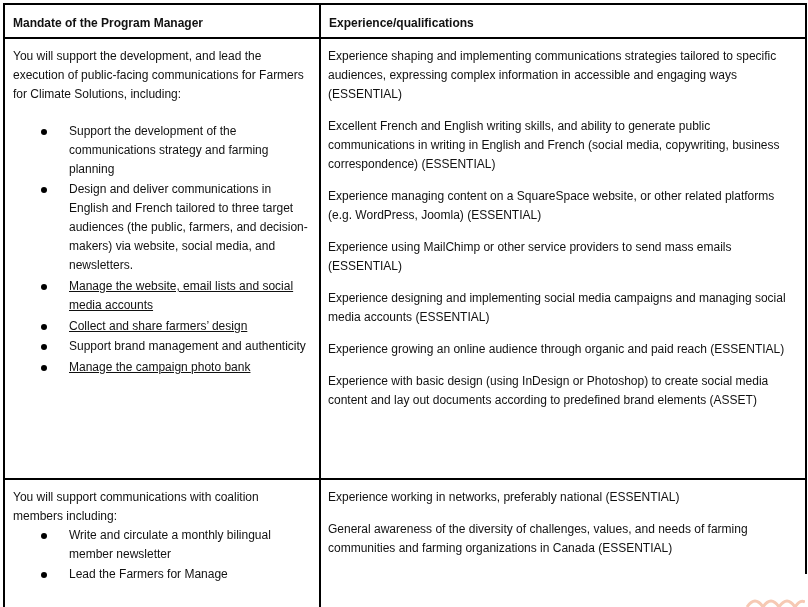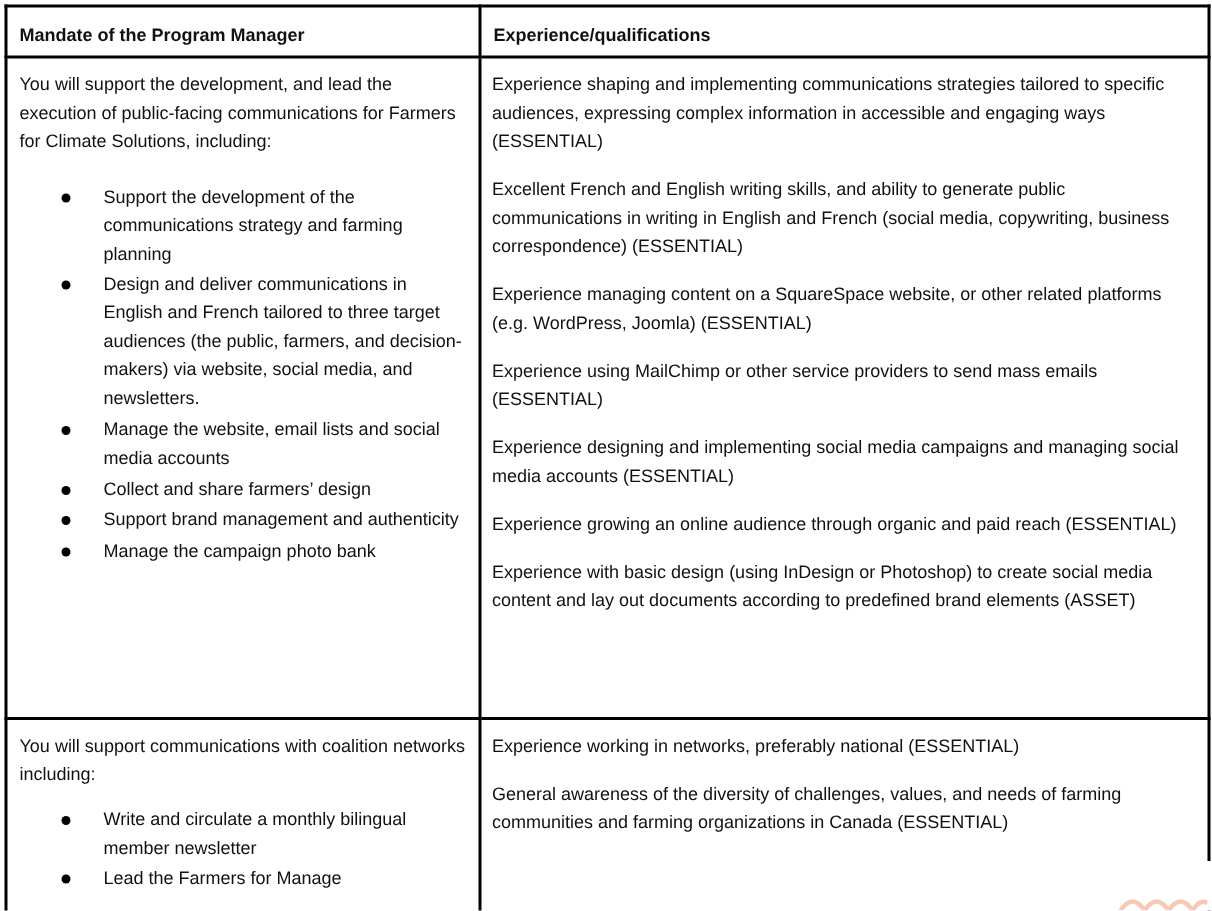--- a/index.html
+++ b/index.html
@@ -26,27 +26,27 @@
     box-sizing: border-box;
   }
   col.c1 { width: 316px; }
   col.c2 { width: 486px; }
   .row1 td { height: 431px; }
   .row2 td { height: 130px; }
   .cell-l { padding: 8px 8px 0 8px; }
   .cell-r { padding: 8px 6px 0 7px; }
   .intro { margin: 0 0 0 0; }
   ul.bl { list-style: none; margin: 18px 0 0 0; padding: 0 0 0 28px; }
-  ul.bl.tight { margin-top: 11px; }
+  ul.bl.tight { margin-top: 0; }
   ul.bl li { position: relative; padding-left: 28px; margin-bottom: 1px; }
   ul.bl li .bullet {
     position: absolute; left: 0; top: 7px; width: 6px; height: 6px;
     border-radius: 50%; background: #000;
   }
-  ul.bl li.gap { margin-top: 2px; }
+  ul.bl li.gap { margin-top: 2px; text-decoration: underline; }
   .req { margin: 0 0 13px 0; }
   .corner-art {
     position: absolute; left: 745px; top: 592px; width: 60px; height: 15px;
   }
   .mask-br {
     position: absolute; left: 715px; top: 596px; width: 93px; height: 11px; background:#fff;
   }
   .mask-r {
     position: absolute; left: 803px; top: 574px; width: 5px; height: 33px; background:#fff;
   }
@@ -83,21 +83,21 @@
         <p class="req">Excellent French and English writing skills, and ability to generate public communications in writing in English and French (social media, copywriting, business correspondence) (ESSENTIAL)</p>
         <p class="req">Experience managing content on a SquareSpace website, or other related platforms (e.g. WordPress, Joomla) (ESSENTIAL)</p>
         <p class="req">Experience using MailChimp or other service providers to send mass emails (ESSENTIAL)</p>
         <p class="req">Experience designing and implementing social media campaigns and managing social media accounts (ESSENTIAL)</p>
         <p class="req">Experience growing an online audience through organic and paid reach (ESSENTIAL)</p>
         <p class="req">Experience with basic design (using InDesign or Photoshop) to create social media content and lay out documents according to predefined brand elements (ASSET)</p>
       </td>
     </tr>
     <tr class="row2">
       <td class="cell-l">
-        <div class="intro">You will support communications with coalition networks including:</div>
+        <div class="intro">You will support communications with coalition members including:</div>
         <ul class="bl tight">
           <li><span class="bullet"></span><span>Write and circulate a monthly bilingual member newsletter</span></li>
           <li><span class="bullet"></span><span>Lead the Farmers for Manage</span></li>
         </ul>
       </td>
       <td class="cell-r">
         <p class="req">Experience working in networks, preferably national (ESSENTIAL)</p>
         <p class="req">General awareness of the diversity of challenges, values, and needs of farming communities and farming organizations in Canada (ESSENTIAL)</p>
       </td>
     </tr>

